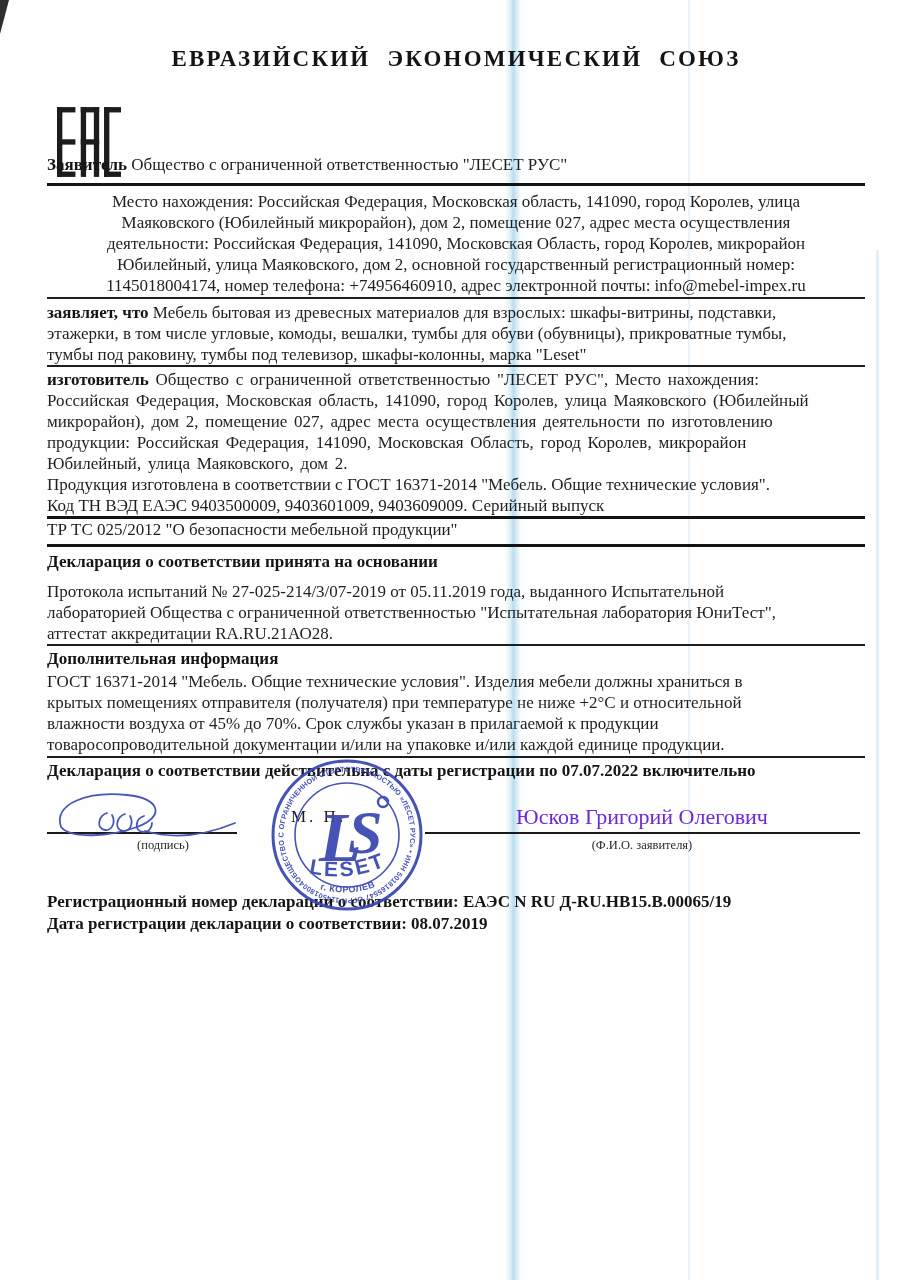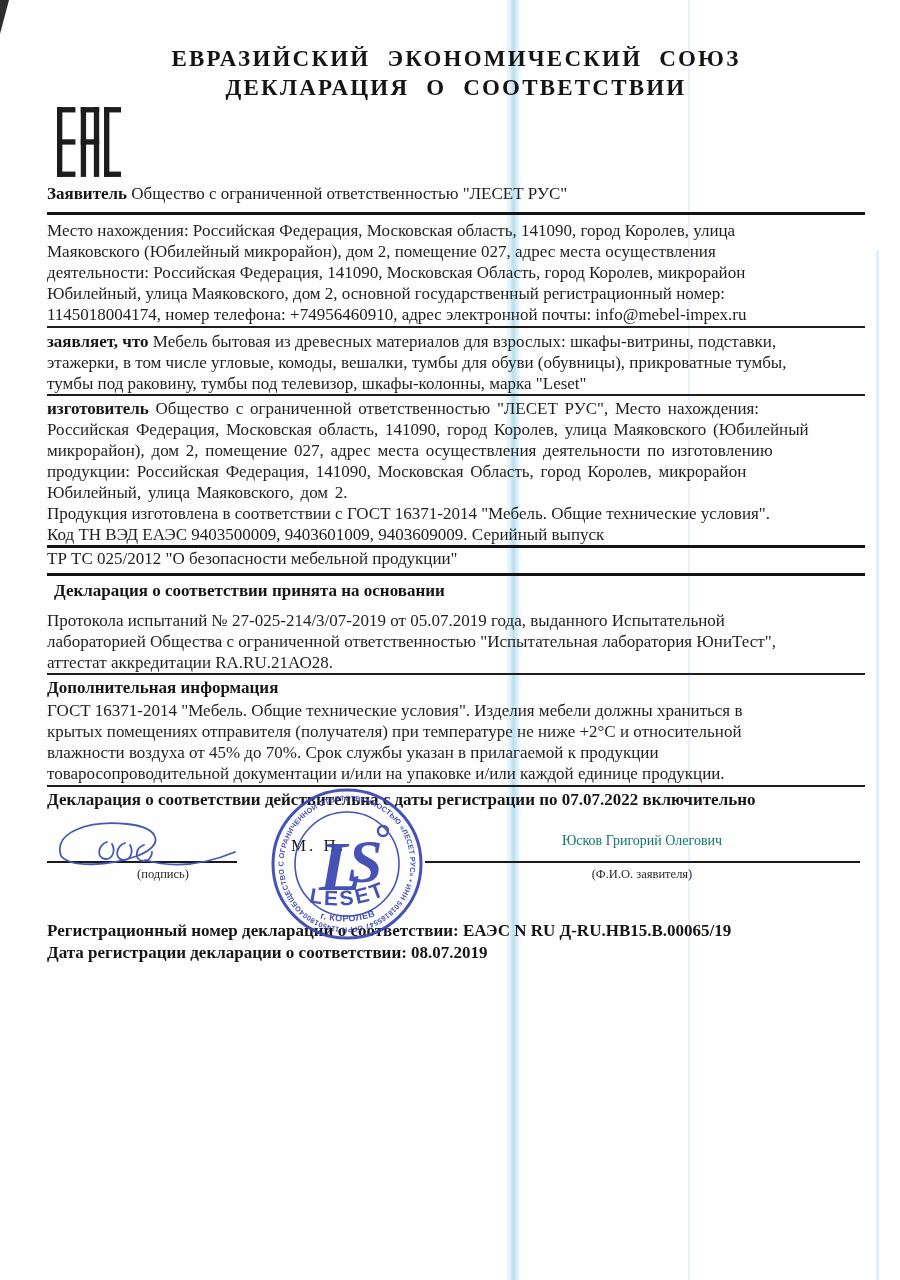--- a/index.html
+++ b/index.html
@@ -19,21 +19,21 @@
   .hr2 { border-top:2px solid #1d1d1d; height:0; }
   .hr3 { border-top:3px solid #131313; height:0; }
 
   .eac { position:absolute; left:57px; top:107px; z-index:2; }
 
   
   .sig-area { position:relative; height:106px; margin-top:0; }
   .sig-line { position:absolute; border-top:2px solid #1a1a1a; height:0; }
   .sig-caption { position:absolute; font-size:12.5px; color:#2a2a2a; text-align:center; }
   .mp { position:absolute; left:244px; top:26px; font-size:17px; letter-spacing:3px; color:#1c1c1c; z-index:1; }
-  .fio-name { position:absolute; left:430px; top:23px; width:330px; text-align:center; font-size:14px; color:#0f766e; }
+  .fio-name { position:absolute; left:430px; top:23px; width:330px; text-align:center; font-size:22px; color:#6d28d9; }
   .scribble { position:absolute; left:2px; top:6px; z-index:2; }
   .stamp { position:absolute; left:222px; top:-24px; z-index:5; opacity:.93; }
 
   
   .artifact { position:absolute; z-index:1; pointer-events:none; }
   .streak-main { left:505px; top:0; width:16px; height:1280px;
       background:linear-gradient(90deg, rgba(190,225,240,0) 0%, rgba(168,214,236,.40) 35%, rgba(140,200,228,.60) 52%, rgba(190,225,240,0) 100%); }
   .streak-2 { left:688px; top:0; width:2px; height:1280px; background:rgba(185,220,240,.30); }
   .streak-3 { left:876px; top:250px; width:3px; height:1030px; background:rgba(175,215,238,.38); }
   .corner-wedge { left:0; top:0; width:9px; height:34px; background:#2e2e2e;
@@ -62,27 +62,26 @@
         <rect x="24.5" y="33.2" width="19" height="5.5"></rect>
         <rect x="48.5" y="0" width="5.5" height="72"></rect>
         <rect x="48.5" y="0" width="17.5" height="5.5"></rect>
         <rect x="48.5" y="66.5" width="17.5" height="5.5"></rect>
       </g>
     </svg>
   </div>
 
   <div class="content">
     <h1 class="title">ЕВРАЗИЙСКИЙ ЭКОНОМИЧЕСКИЙ СОЮЗ</h1>
-    <h1 class="title title2">ДЕКЛАРАЦИЯ О СООТВЕТСТВИИ</h1>
 
     <p class="para" style="margin-top:82px;"><b class="lead">Заявитель</b> <span>Общество с ограниченной ответственностью "ЛЕСЕТ РУС"</span></p>
 
     <div class="hr3" style="margin-top:8px;"></div>
 
-    <p class="para" style="margin-top:5px;">Место нахождения: Российская Федерация, Московская область, 141090, город Королев, улица
+    <p class="para" style="margin-top:5px;text-align:center;">Место нахождения: Российская Федерация, Московская область, 141090, город Королев, улица
 Маяковского (Юбилейный микрорайон), дом 2, помещение 027, адрес места осуществления
 деятельности: Российская Федерация, 141090, Московская Область, город Королев, микрорайон
 Юбилейный, улица Маяковского, дом 2, основной государственный регистрационный номер:
 1145018004174, номер телефона: +74956460910, адрес электронной почты: info@mebel-impex.ru</p>
 
 
     <div class="hr2" style="margin-top:1px;"></div>
 
     <p class="para" style="margin-top:3px;"><b class="lead">заявляет, что</b> <span>Мебель бытовая из древесных материалов для взрослых: шкафы-витрины, подставки,
 этажерки, в том числе угловые, комоды, вешалки, тумбы для обуви (обувницы), прикроватные тумбы,
@@ -98,22 +97,22 @@
 
     <p class="para">Продукция изготовлена в соответствии с ГОСТ 16371-2014 "Мебель. Общие технические условия".
 Код ТН ВЭД ЕАЭС 9403500009, 9403601009, 9403609009. Серийный выпуск</p>
 
     <div class="hr3"></div>
 
     <p class="para">ТР ТС 025/2012 "О безопасности мебельной продукции"</p>
 
     <div class="hr3" style="margin-top:4px;"></div>
 
-    <p class="para bold-line" style="margin-top:4px;margin-left:7px;">Декларация о соответствии принята на основании</p>
-    <p class="para" style="margin-top:9px;">Протокола испытаний № 27-025-214/3/07-2019 от 05.07.2019 года, выданного Испытательной
+    <p class="para bold-line" style="margin-top:4px;">Декларация о соответствии принята на основании</p>
+    <p class="para" style="margin-top:9px;">Протокола испытаний № 27-025-214/3/07-2019 от 05.11.2019 года, выданного Испытательной
 лабораторией Общества с ограниченной ответственностью "Испытательная лаборатория ЮниТест",
 аттестат аккредитации RA.RU.21АО28.</p>
 
     <div class="hr2"></div>
 
     <p class="para bold-line" style="margin-top:2px;">Дополнительная информация</p>
     <p class="para" style="margin-top:2px;">ГОСТ 16371-2014 "Мебель. Общие технические условия". Изделия мебели должны храниться в
 крытых помещениях отправителя (получателя) при температуре не ниже +2°С и относительной
 влажности воздуха от 45% до 70%. Срок службы указан в прилагаемой к продукции
 товаросопроводительной документации и/или на упаковке и/или каждой единице продукции.</p>

